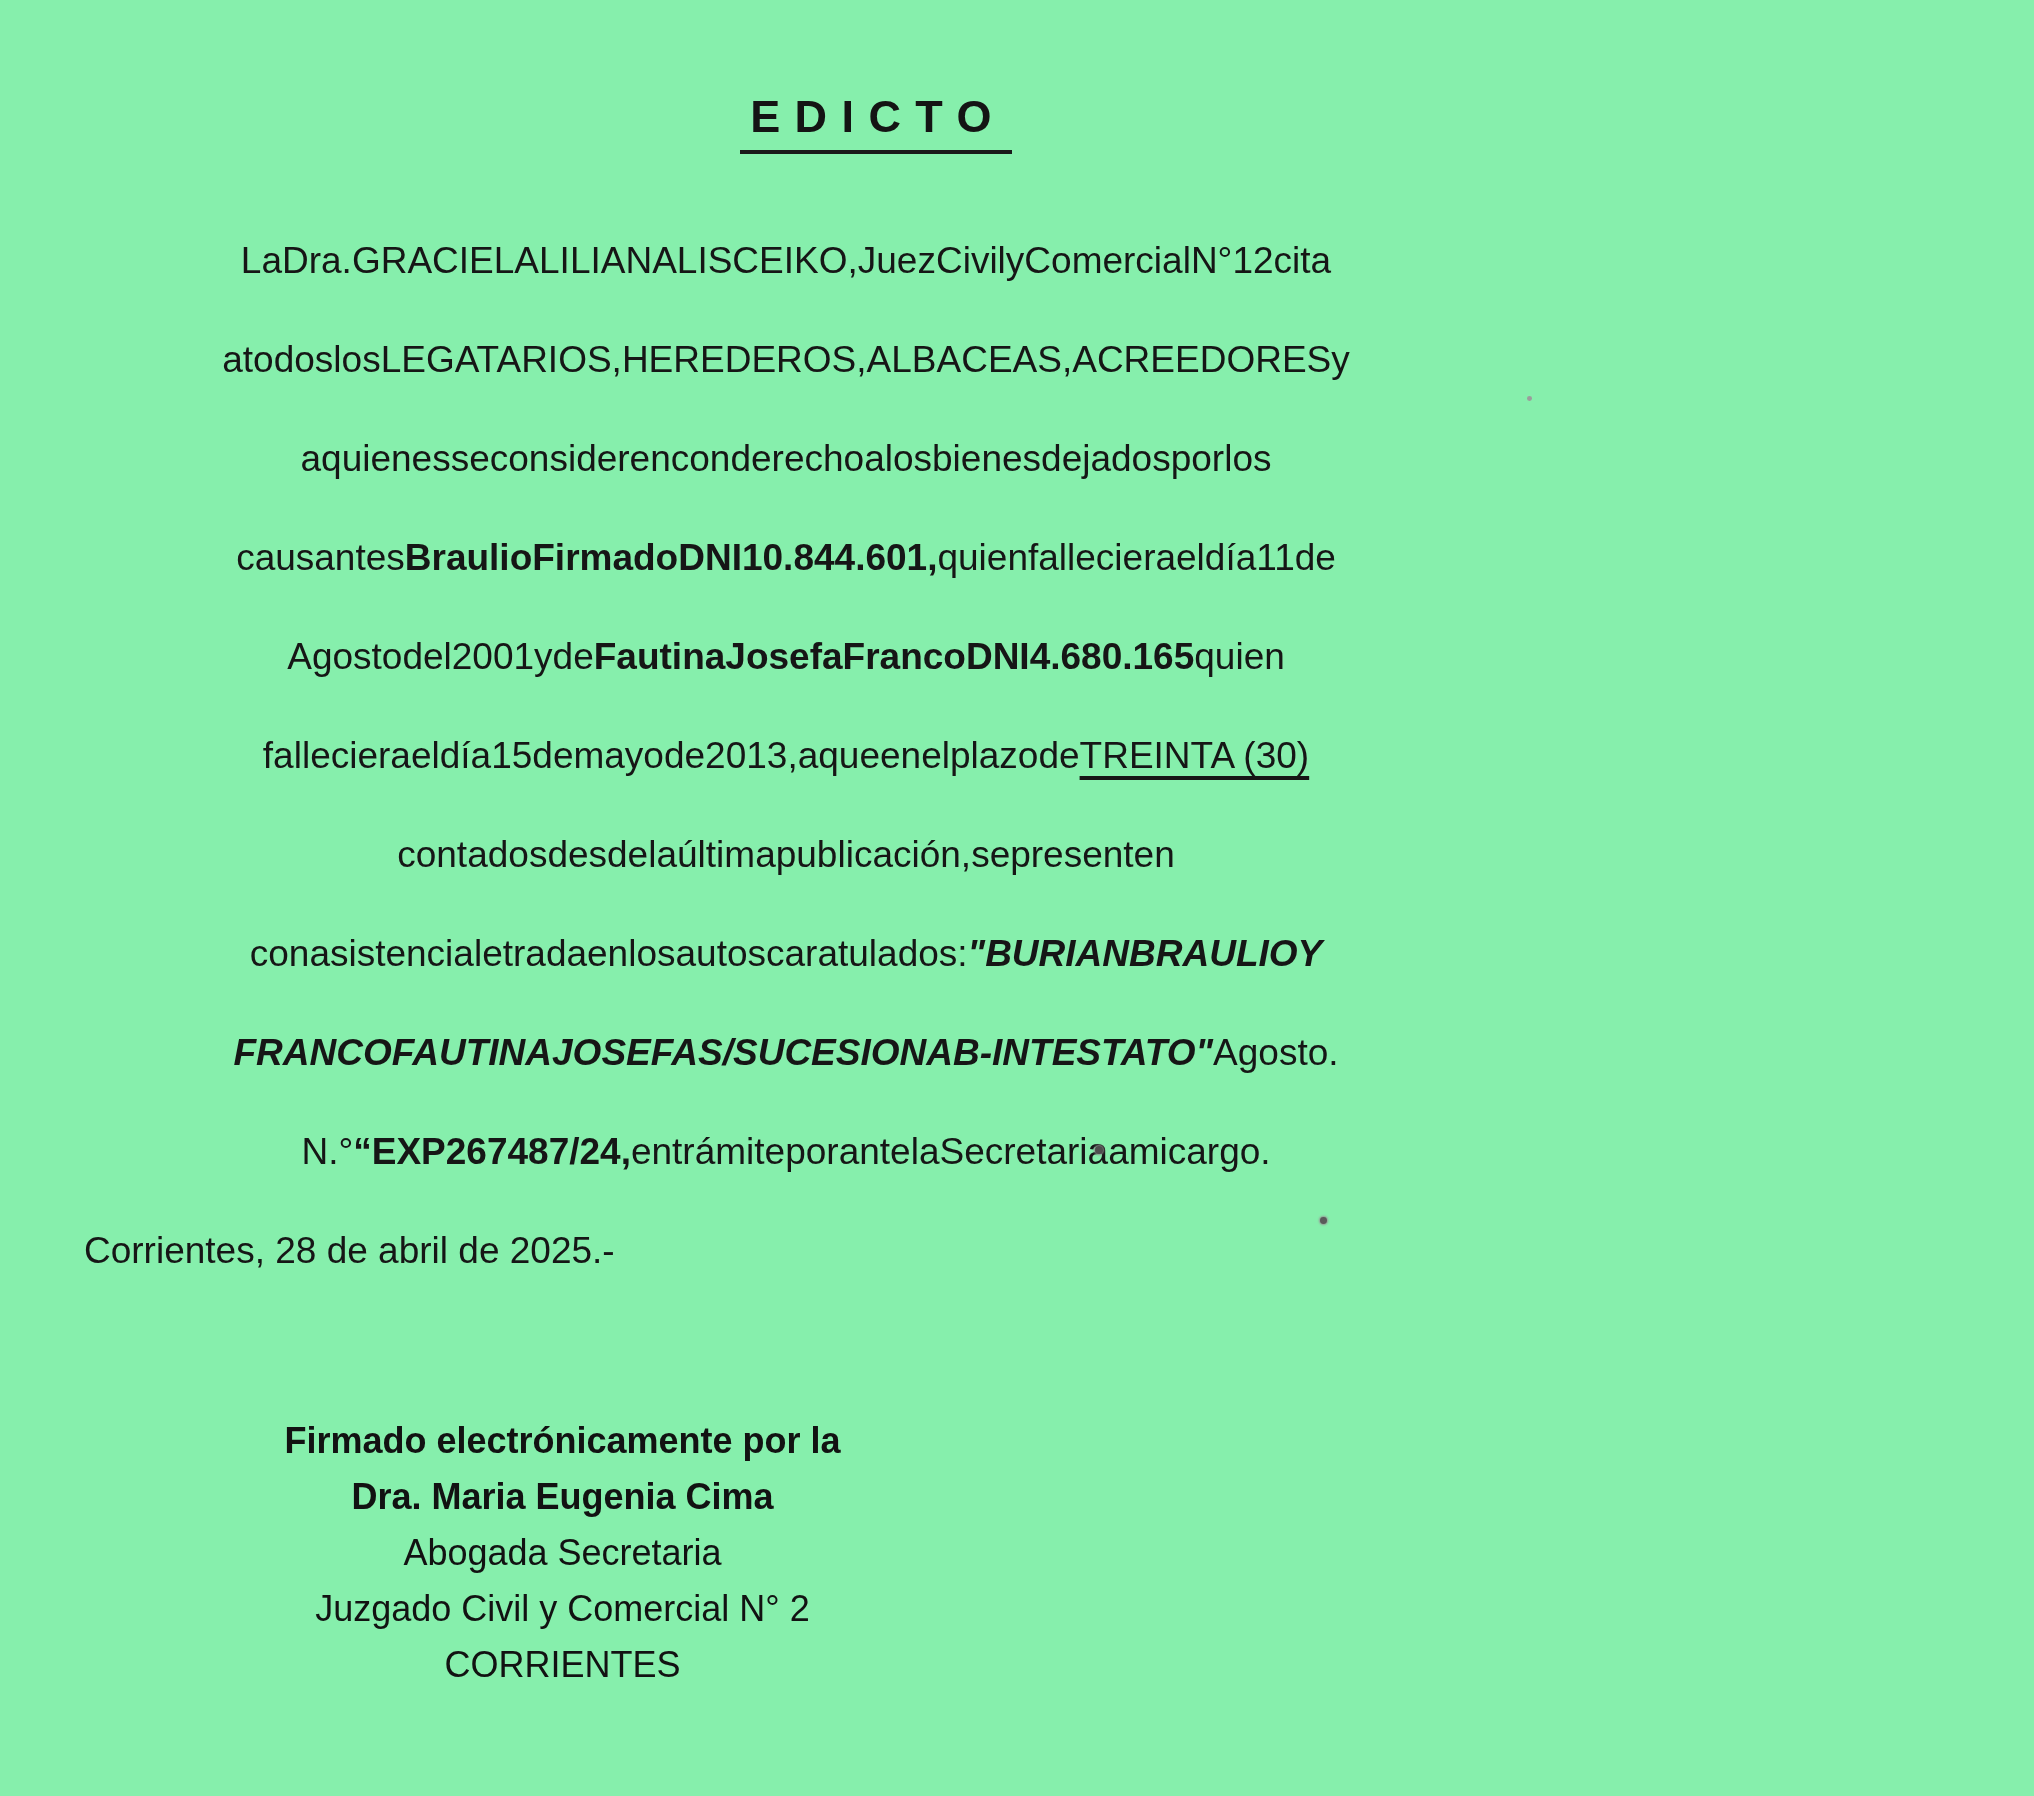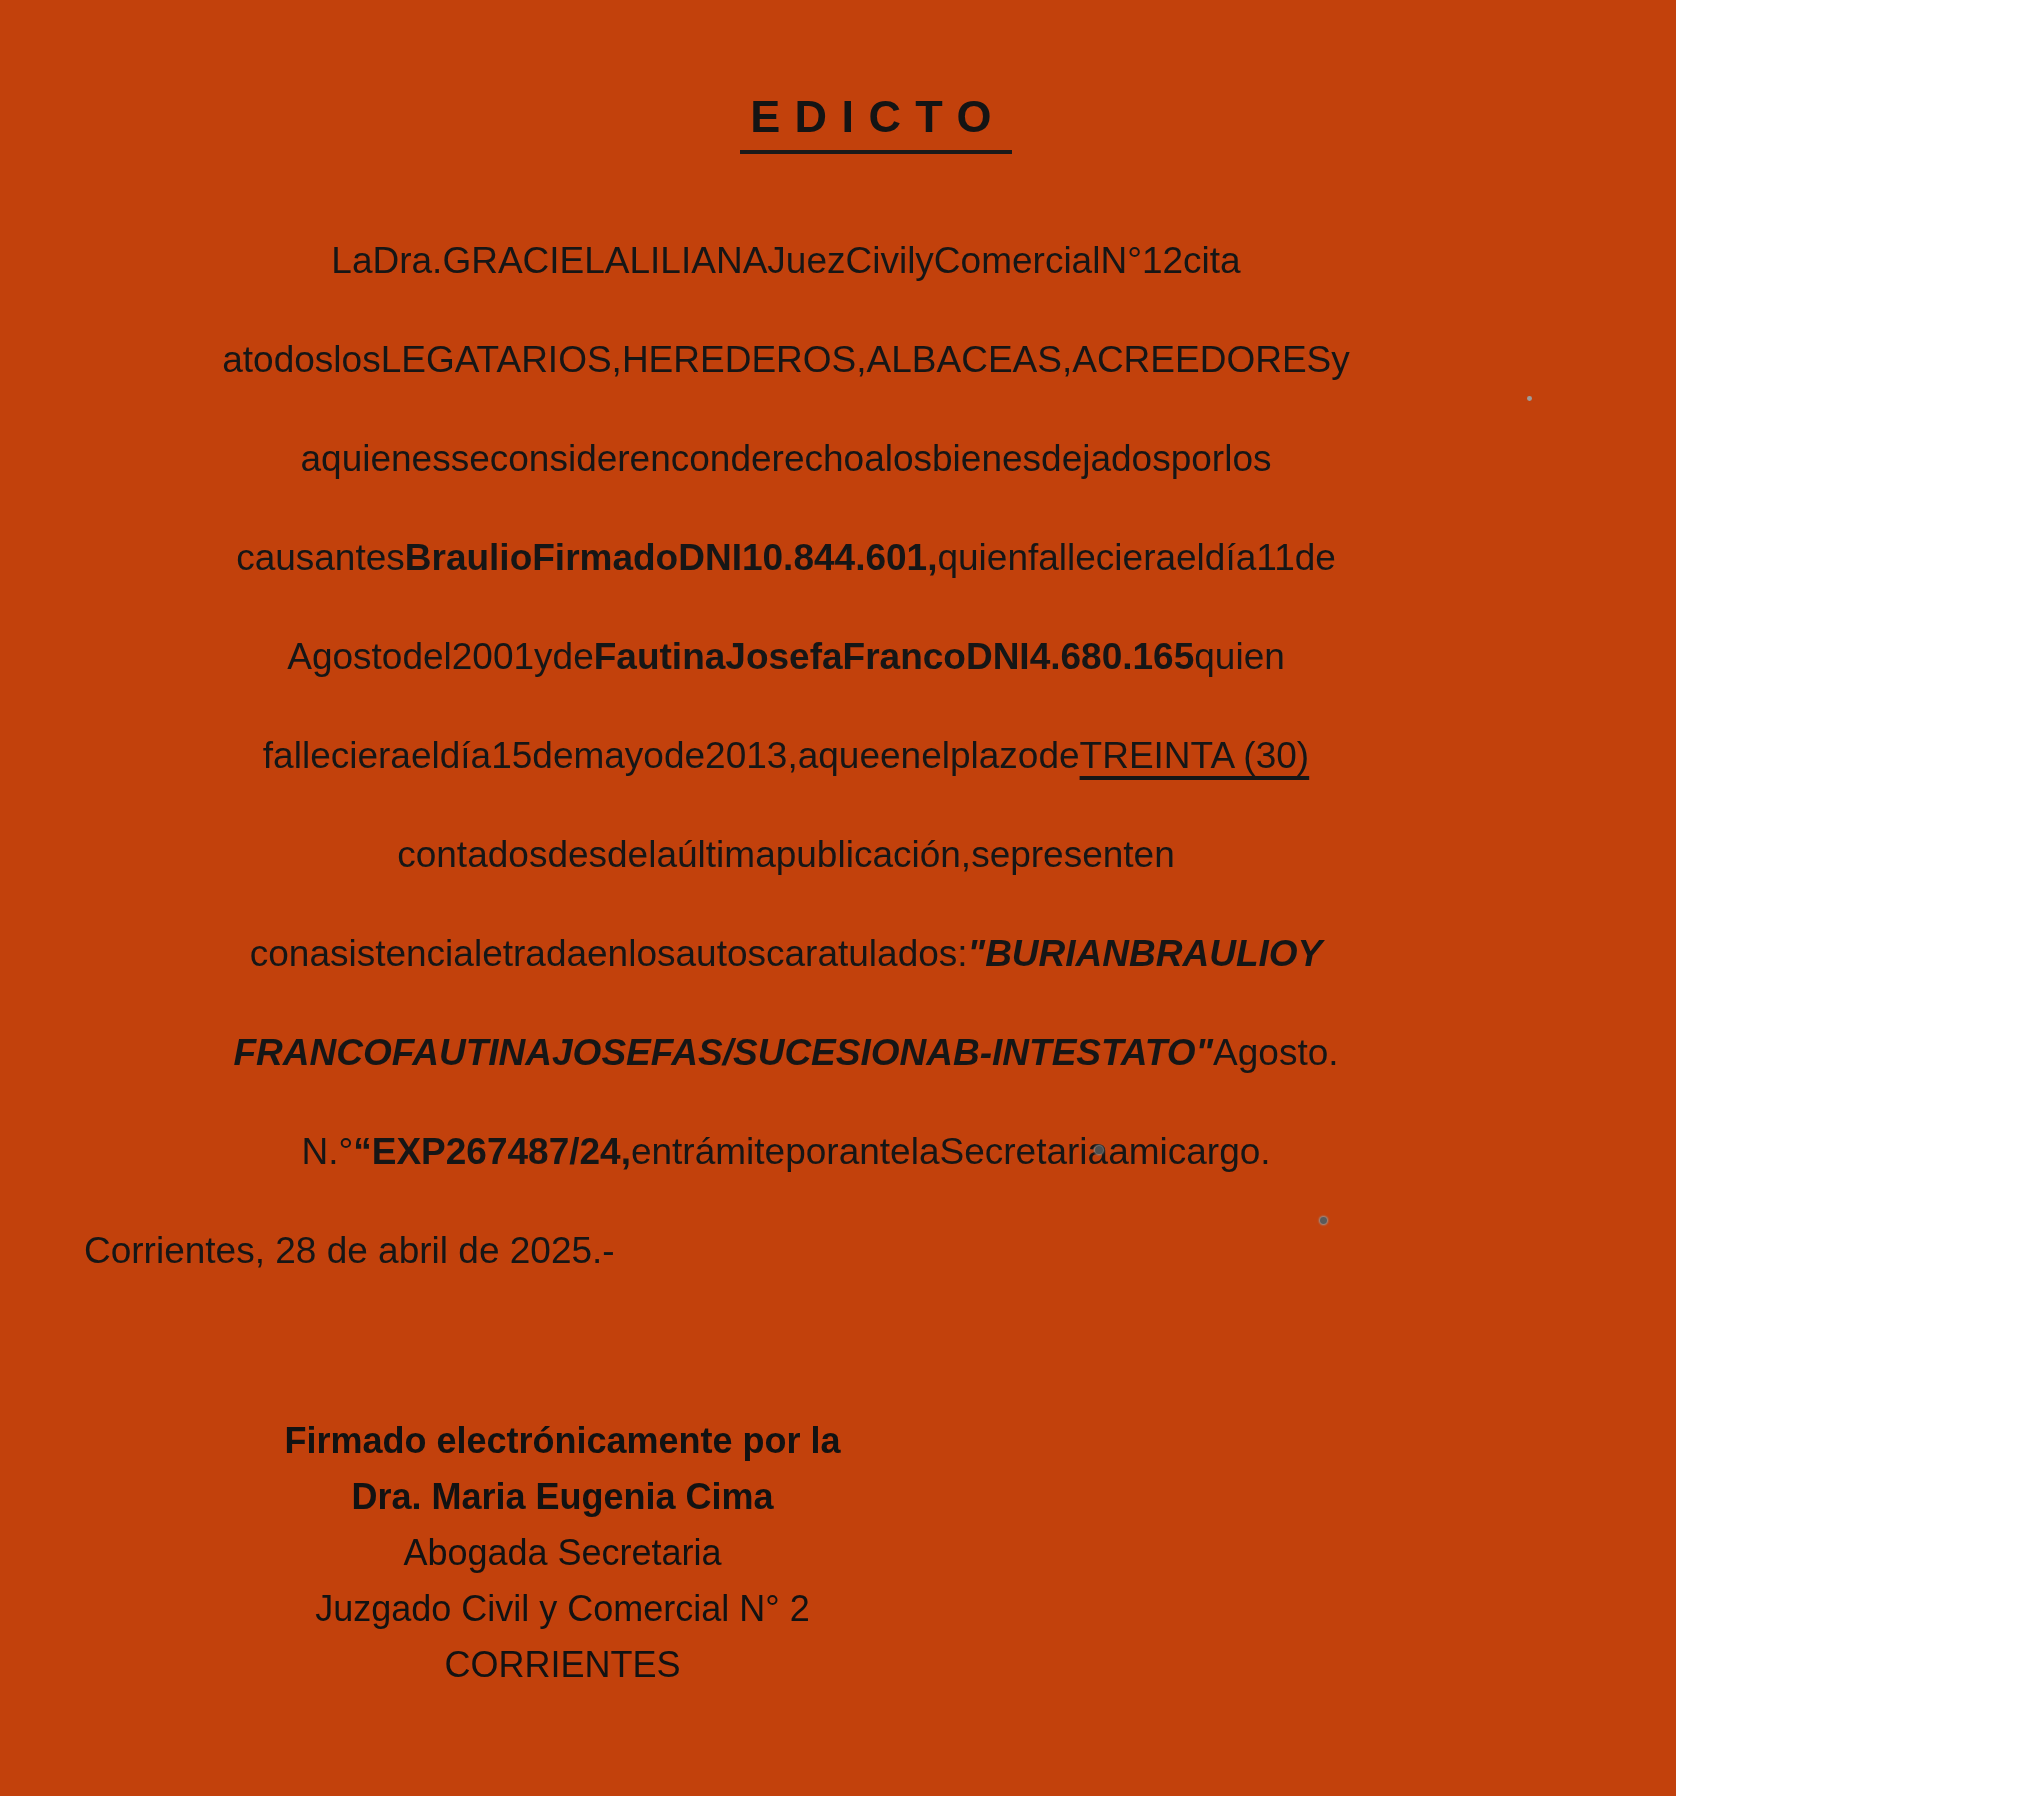--- a/index.html
+++ b/index.html
@@ -2,23 +2,23 @@
 <html><head>
 <meta charset="utf-8">
 <style>
   html, body {
     margin: 0;
     padding: 0;
     background: #ffffff;
   }
   .page {
     position: relative;
-    width: 1676px;
+    width: 2034px;
     height: 1797px;
-    background: #c2410c;
+    background: #86efac;
     overflow: hidden;
     font-family: "Liberation Sans", sans-serif;
     color: #161616;
   }
   .content {
     position: absolute;
     left: 84px;
     top: 91px;
     width: 1404px;
   }
@@ -86,20 +86,21 @@
   <div class="content">
     <div class="title-row">
       <span class="title">EDICTO</span>
     </div>
     <div class="body-lines" id="body-lines">
         <div class="line justify">
           <span>La</span>
           <span>Dra.</span>
           <span>GRACIELA</span>
           <span>LILIANA</span>
+          <span>LISCEIKO,</span>
           <span>Juez</span>
           <span>Civil</span>
           <span>y</span>
           <span>Comercial</span>
           <span>N°</span>
           <span>12</span>
           <span>cita</span>
         </div>
         <div class="line justify">
           <span>a</span>

